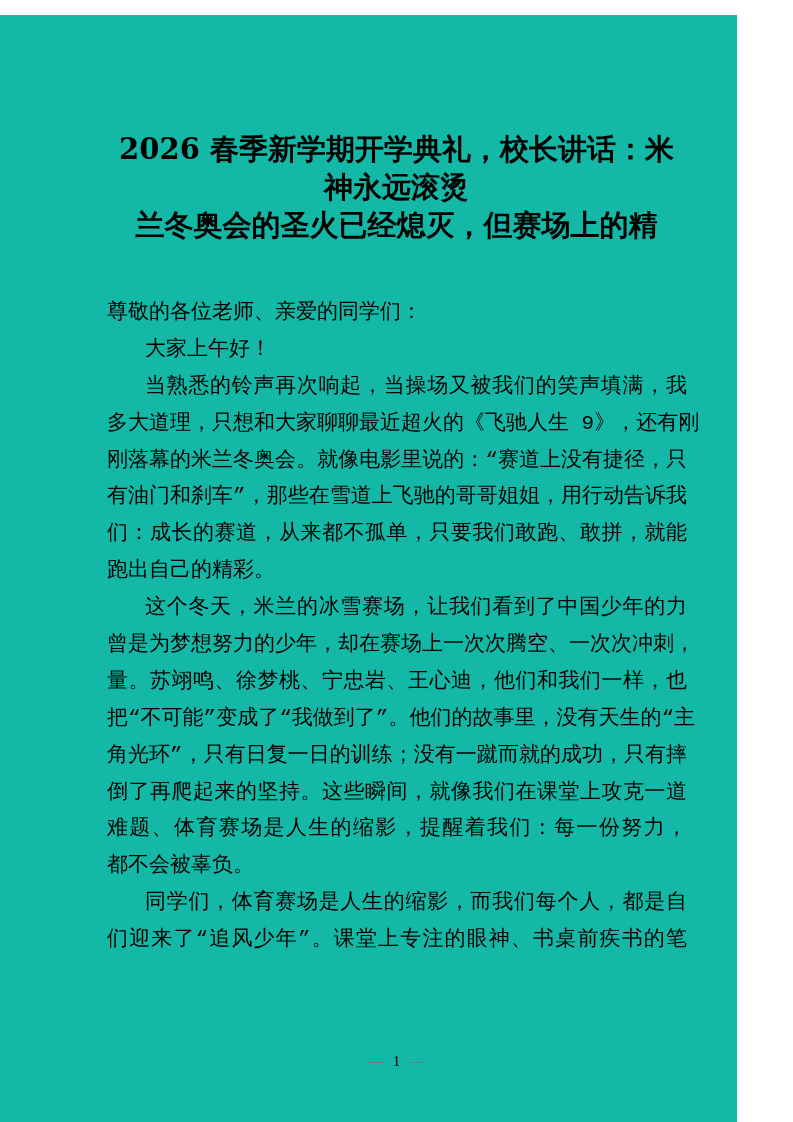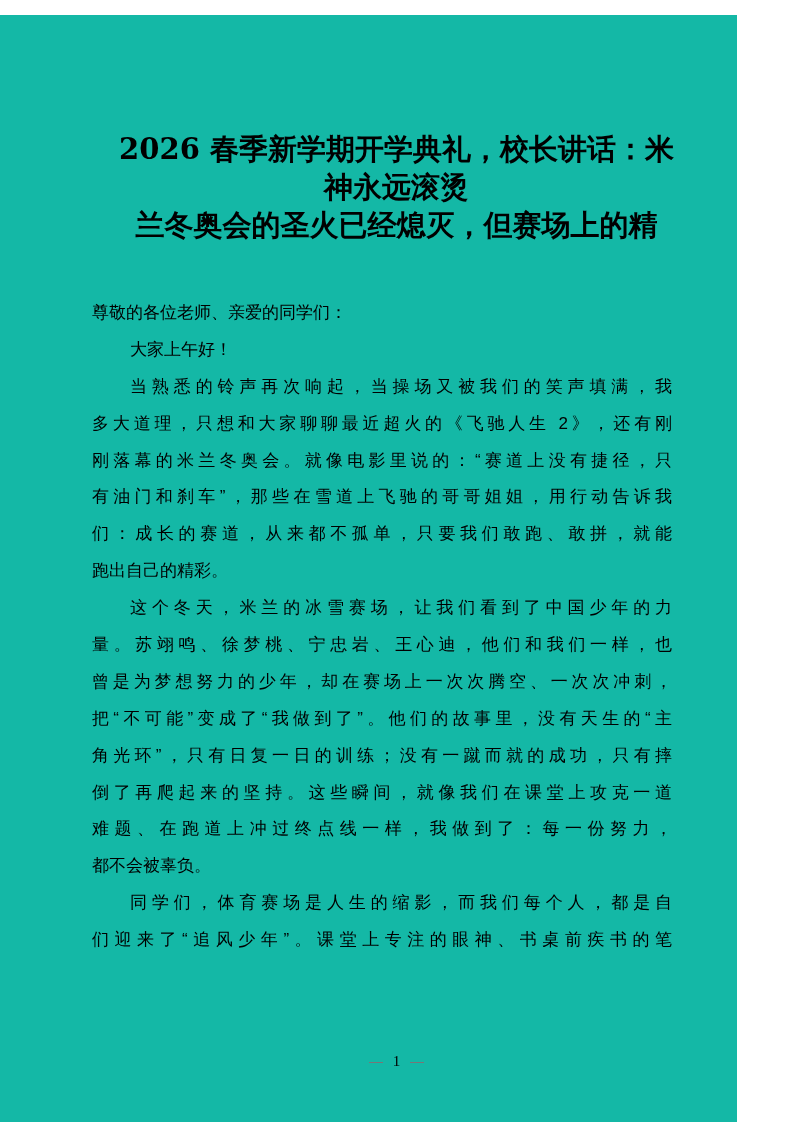--- a/index.html
+++ b/index.html
@@ -33,25 +33,25 @@
       line-height: 38px;
       text-align: center;
       letter-spacing: 0px;
     }
     .title .tline {
       display: block;
       white-space: nowrap;
     }
     .body {
       position: absolute;
-      left: 92px;
+      left: 107px;
       width: 580px;
       top: 280px;
-      font-family: Liberation Sans, sans-serif;
-      font-size: 17px;
+      font-family: Liberation Mono, monospace;
+      font-size: 21px;
       line-height: 36.9px;
     }
     .line {
       display: block;
       white-space: nowrap;
       height: 36.9px;
       text-align: justify;
       text-align-last: justify;
     }
     .line.last {
@@ -91,33 +91,33 @@
     <span class="tline">2026 春季新学期开学典礼，校长讲话：米</span>
     <span class="tline">神永远滚烫</span>
     <span class="tline">兰冬奥会的圣火已经熄灭，但赛场上的精</span>
   </div>
 
   <div class="body">
     <span class="line salutation">尊敬的各位老师、亲爱的同学们：</span>
     <span class="line indent last">大家上午好！</span>
 
     <span class="line indent">当熟悉的铃声再次响起，当操场又被我们的笑声填满，我</span>
-    <span class="line">多大道理，只想和大家聊聊最近超火的《飞驰人生 2》，还有刚</span>
+    <span class="line">多大道理，只想和大家聊聊最近超火的《飞驰人生 9》，还有刚</span>
     <span class="line">刚落幕的米兰冬奥会。就像电影里说的：“赛道上没有捷径，只</span>
     <span class="line">有油门和刹车”，那些在雪道上飞驰的哥哥姐姐，用行动告诉我</span>
     <span class="line">们：成长的赛道，从来都不孤单，只要我们敢跑、敢拼，就能</span>
     <span class="line last">跑出自己的精彩。</span>
 
     <span class="line indent">这个冬天，米兰的冰雪赛场，让我们看到了中国少年的力</span>
+    <span class="line">曾是为梦想努力的少年，却在赛场上一次次腾空、一次次冲刺，</span>
     <span class="line">量。苏翊鸣、徐梦桃、宁忠岩、王心迪，他们和我们一样，也</span>
-    <span class="line">曾是为梦想努力的少年，却在赛场上一次次腾空、一次次冲刺，</span>
     <span class="line">把“不可能”变成了“我做到了”。他们的故事里，没有天生的“主</span>
     <span class="line">角光环”，只有日复一日的训练；没有一蹴而就的成功，只有摔</span>
     <span class="line">倒了再爬起来的坚持。这些瞬间，就像我们在课堂上攻克一道</span>
-    <span class="line">难题、在跑道上冲过终点线一样，我做到了：每一份努力，</span>
+    <span class="line">难题、体育赛场是人生的缩影，提醒着我们：每一份努力，</span>
     <span class="line last">都不会被辜负。</span>
 
     <span class="line indent">同学们，体育赛场是人生的缩影，而我们每个人，都是自</span>
     <span class="line">们迎来了“追风少年”。课堂上专注的眼神、书桌前疾书的笔</span>
   </div>
 
   <div class="page-number">
     <span class="dash"></span>
     <span>1</span>
     <span class="dash"></span>

